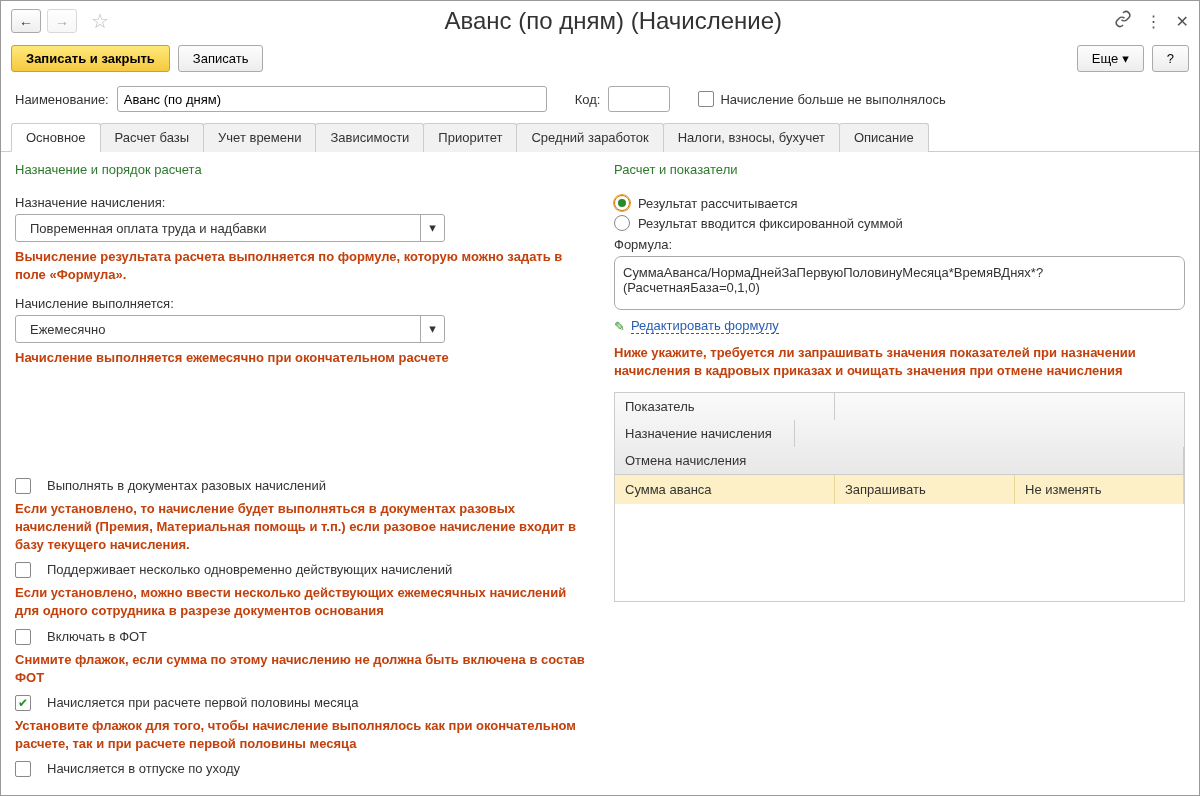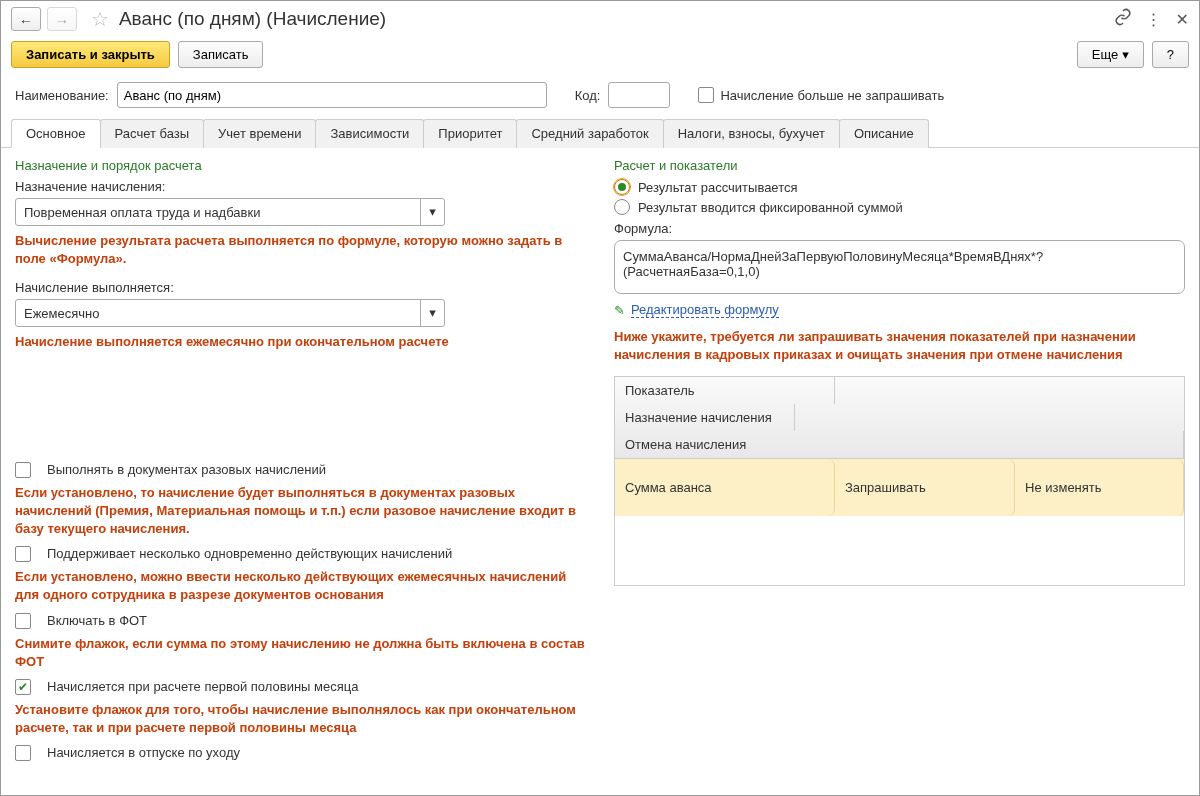--- a/index.html
+++ b/index.html
@@ -2,21 +2,21 @@
 <html><head>
 <meta charset="utf-8">
 <style>
 * { box-sizing: border-box; margin: 0; padding: 0; }
 body { font-family: Arial, sans-serif; font-size: 13px; color: #333; background: #fff; }
 .window { border: 1px solid #999; width: 1200px; height: 796px; overflow: hidden; display: flex; flex-direction: column; }
 .titlebar { display: flex; align-items: center; padding: 6px 10px; gap: 6px; }
 .nav-btn { width: 30px; height: 24px; border: 1px solid #aaa; border-radius: 3px; background: linear-gradient(#fff,#eee); display: flex; align-items: center; justify-content: center; cursor: pointer; font-size: 14px; }
 .nav-btn.disabled { opacity: 0.45; }
 .star { font-size: 20px; color: #bbb; cursor: pointer; margin: 0 4px 0 8px; }
-.title { font-size: 19px; flex: 1; }
+.title { font-size: 24px; flex: 1; text-align: center; }
 .title-icons { display: flex; gap: 14px; align-items: center; color: #555; font-size: 16px; }
 .title-icons span { cursor: pointer; }
 .toolbar { display: flex; align-items: center; padding: 4px 10px 10px 10px; gap: 8px; }
 .btn { border: 1px solid #aaa; border-radius: 3px; padding: 5px 14px; background: linear-gradient(#fdfdfd,#ededed); cursor: pointer; font-size: 13px; }
 .btn-primary { background: linear-gradient(#ffe97a,#f5c93f); border-color: #c9a227; font-weight: bold; }
 .btn-more { display: flex; gap: 4px; }
 .spacer { flex: 1; }
 .formrow { display: flex; align-items: center; gap: 8px; padding: 4px 14px 10px 14px; }
 .formrow label { font-size: 13px; }
 .text-input { border: 1px solid #aaa; border-radius: 3px; height: 26px; padding: 4px 6px; font-size: 13px; }
@@ -24,41 +24,41 @@
 .code-input { width: 62px; }
 .checkbox { display: flex; align-items: center; gap: 6px; cursor: pointer; }
 .checkbox .box { width: 16px; height: 16px; border: 1px solid #888; border-radius: 2px; display:flex; align-items:center; justify-content:center; font-size:12px; color:#2a8a2a; }
 .tabs { display: flex; border-bottom: 1px solid #ccc; padding: 0 10px; }
 .tab { border: 1px solid #ccc; border-bottom: none; padding: 6px 14px; background: #f1f1f1; margin-right: -1px; cursor: pointer; position: relative; top: 1px; border-radius: 3px 3px 0 0; }
 .tab.active { background: #fff; border-bottom: 1px solid #fff; }
 .content { display: flex; flex: 1; overflow: hidden; }
 .col { padding: 10px 14px; }
 .col-left { width: 50%; }
 .col-right { width: 50%; border-left: none; }
-.section-title { color: #2a7a2a; margin-bottom: 6px; }
+.section-title { color: #2a7a2a; margin-bottom: 18px; }
 .field-label { margin: 6px 0 4px 0; }
 .select-like { border: 1px solid #aaa; border-radius: 3px; height: 28px; display: flex; align-items: center; }
-.select-like .val { flex: 1; padding: 0 8px; }
+.select-like .val { flex: 1; padding: 0 8px; margin-left: 6px; }
 .select-like .caret { width: 24px; border-left: 1px solid #aaa; text-align: center; line-height: 26px; cursor: pointer; }
 .hint { color: #c2410c; margin: 6px 0 12px 0; line-height: 1.4; font-weight: bold; }
 .hint-small { margin-bottom: 8px; }
 .checkbox-row { display: flex; align-items: flex-start; gap: 16px; margin-top: 6px; }
 .radio-row { display: flex; align-items: center; gap: 8px; margin: 4px 0; }
 .radio { width: 16px; height: 16px; border: 1px solid #888; border-radius: 50%; display:flex; align-items:center; justify-content:center; }
 .radio.selected { border-color: #c97a00; box-shadow: 0 0 0 1px #e8a030; }
 .radio.selected::after { content:""; width:8px; height:8px; background:#2a8a2a; border-radius:50%; }
 .formula-box { border: 1px solid #aaa; border-radius: 7px; padding: 8px; min-height: 54px; font-size: 13px; margin-bottom: 8px; }
 .edit-link { display: flex; align-items: center; gap: 6px; margin: 4px 0 10px 0; }
 .edit-link a { color: #2a5db0; cursor: pointer; border-bottom: 1px dashed #2a5db0; }
 .pencil { color: #2a8a2a; }
 .grid { border: 1px solid #ccc; }
 .grid-head { display: flex; background: linear-gradient(#fafafa,#e8e8e8); border-bottom: 1px solid #ccc; flex-direction: column; }
 .grid-head .cell { padding: 6px 10px; border-right: 1px solid #ccc; }
 .grid-row { display: flex; background: #fdf0c6; }
-.grid-row .cell { padding: 21px 10px; border-right: 1px solid #e7d794; border-radius: 7px; }
+.grid-row .cell { padding: 7px 10px; border-right: 1px solid #e7d794; }
 .c1 { width: 220px; }
 .c2 { width: 180px; }
 .c3 { flex: 1; }
 .grid-body { min-height: 126px; }
 .big-gap { height: 92px; }
 </style>
 </head>
 <body>
 
 <div class="window">
@@ -92,21 +92,21 @@
 
   <div class="formrow">
     <label>Наименование:</label>
     <input class="text-input name-input" value="Аванс (по дням)" style="">
     <div style="width:12px"></div>
     <label>Код:</label>
     <input class="text-input code-input" value="" style="">
     <div style="width:12px"></div>
     <div class="checkbox">
       <div class="box"></div>
-      <span>Начисление больше не запрашивать</span>
+      <span>Начисление больше не выполнялось</span>
     </div>
   </div>
 
   <div class="tabs">
     <div class="tab active">Основное</div>
     <div class="tab">Расчет базы</div>
     <div class="tab">Учет времени</div>
     <div class="tab">Зависимости</div>
     <div class="tab">Приоритет</div>
     <div class="tab">Средний заработок</div>

